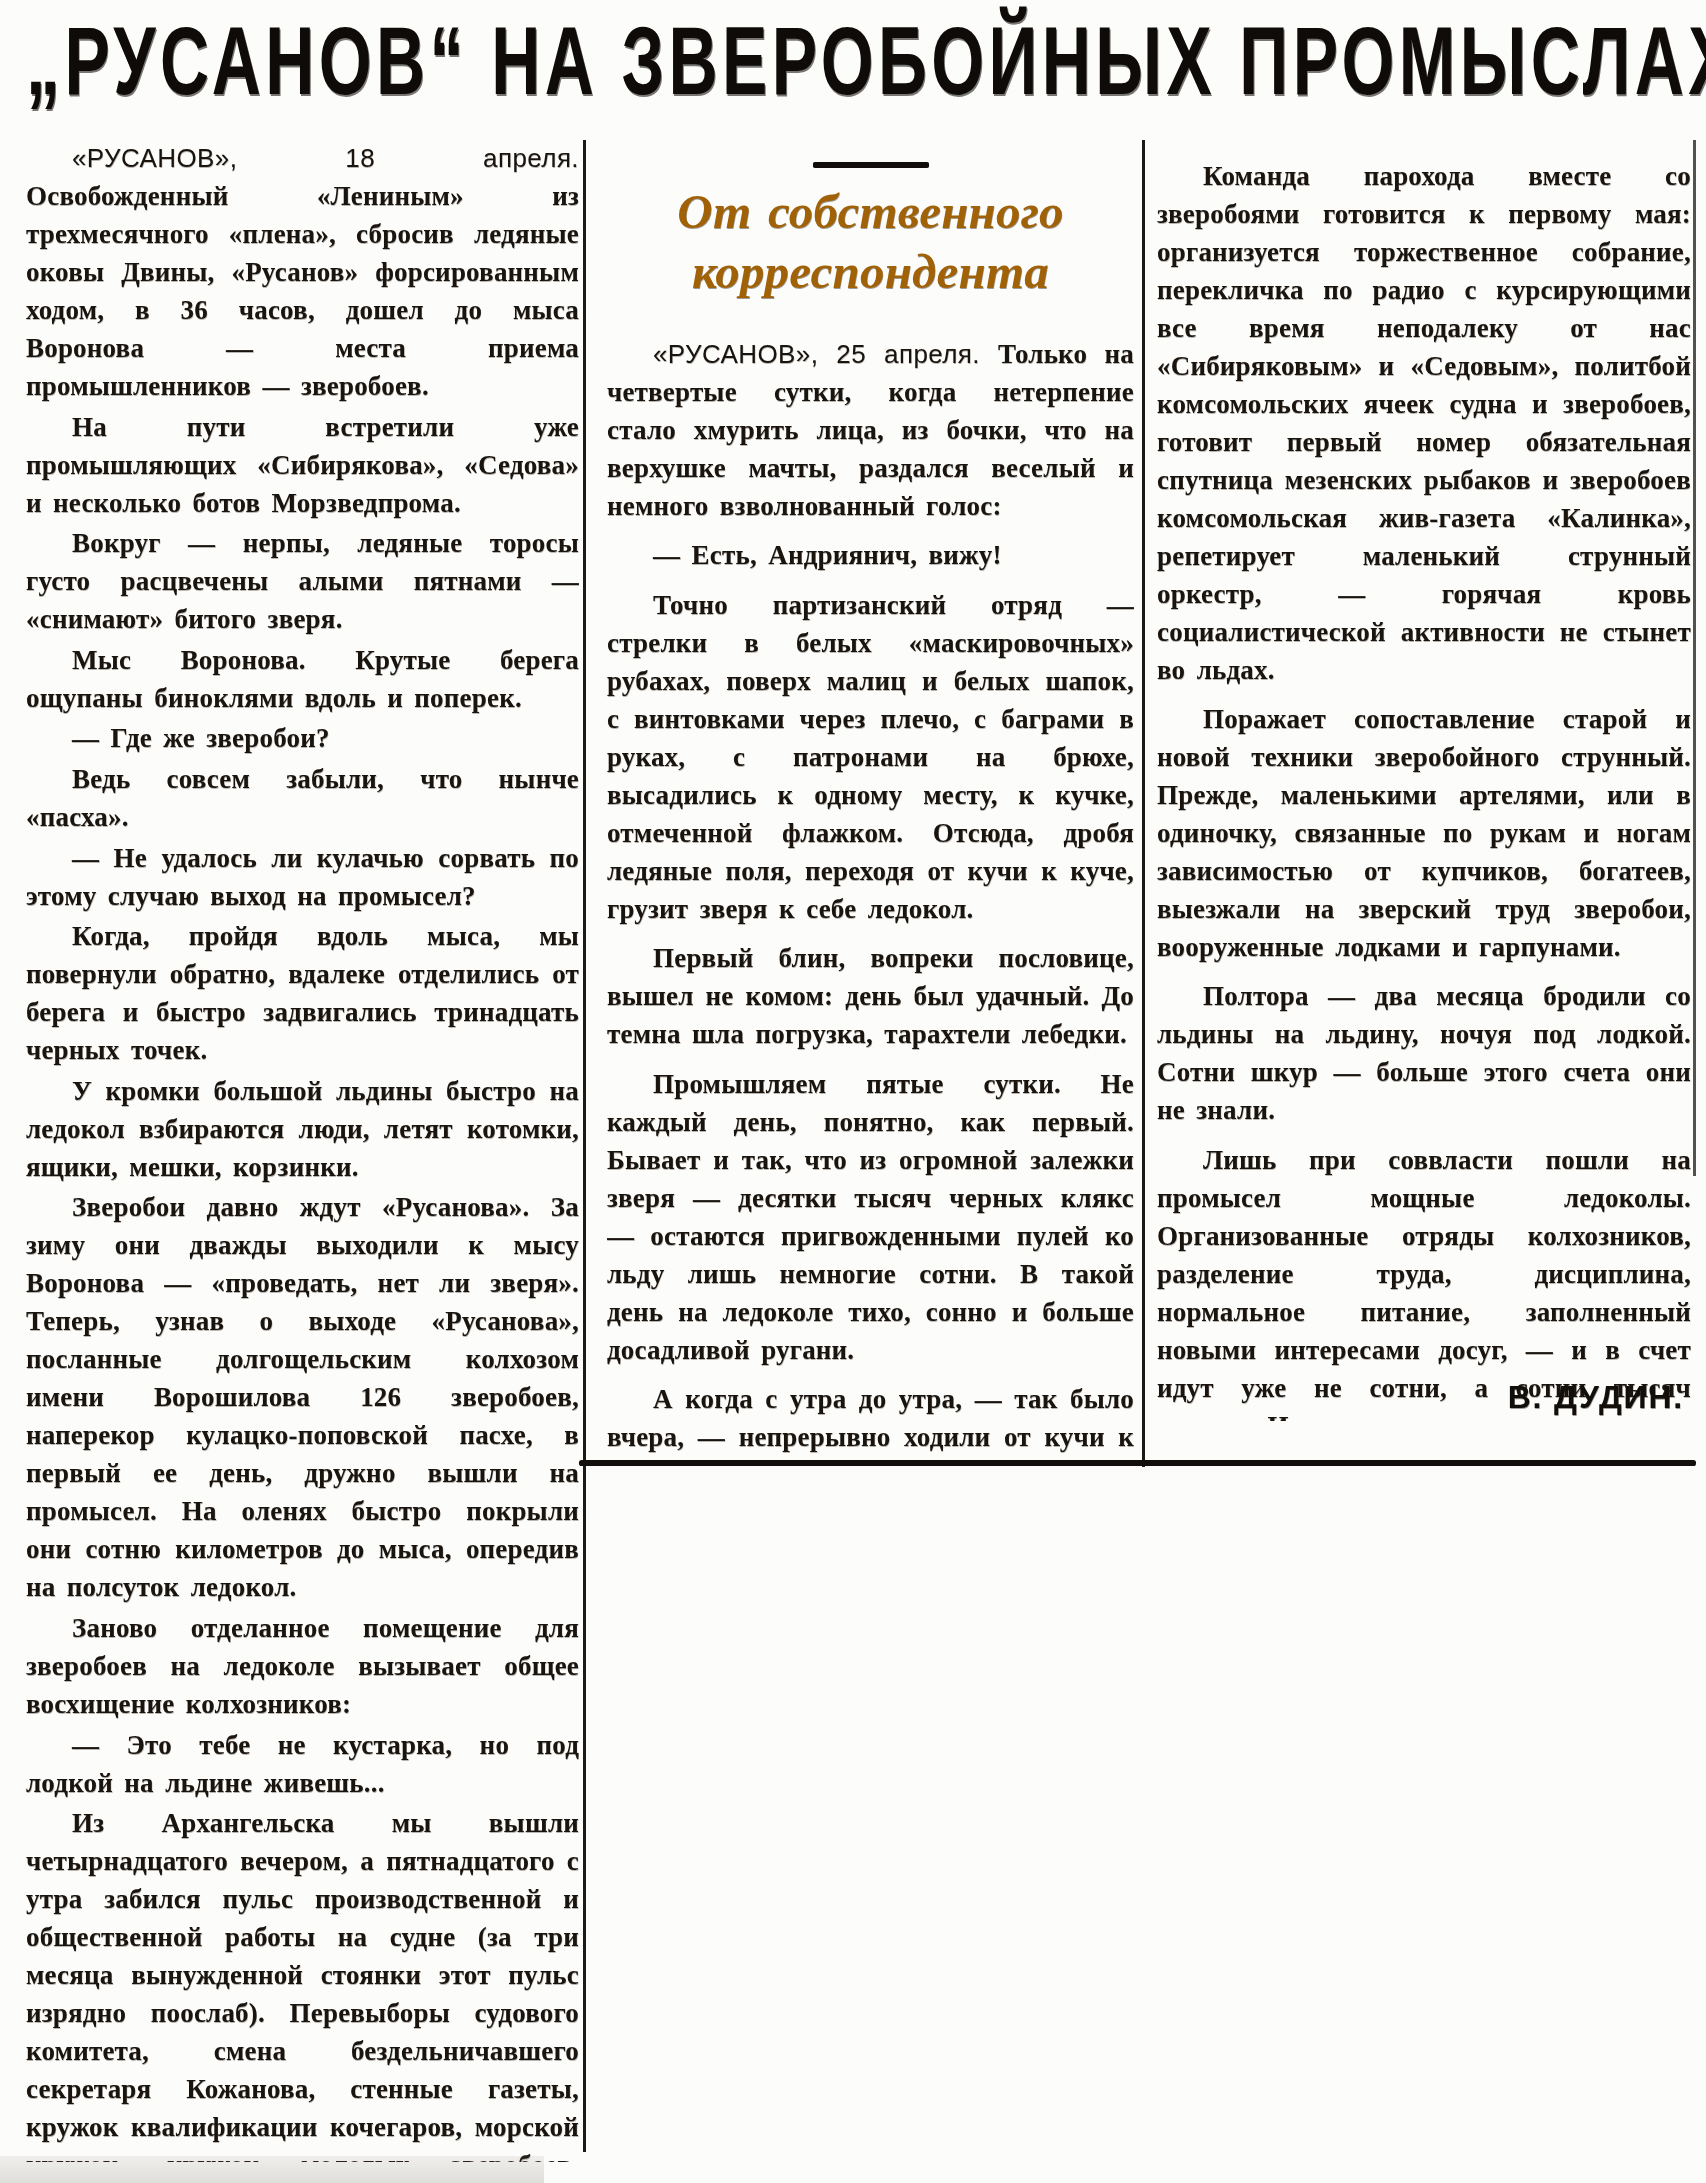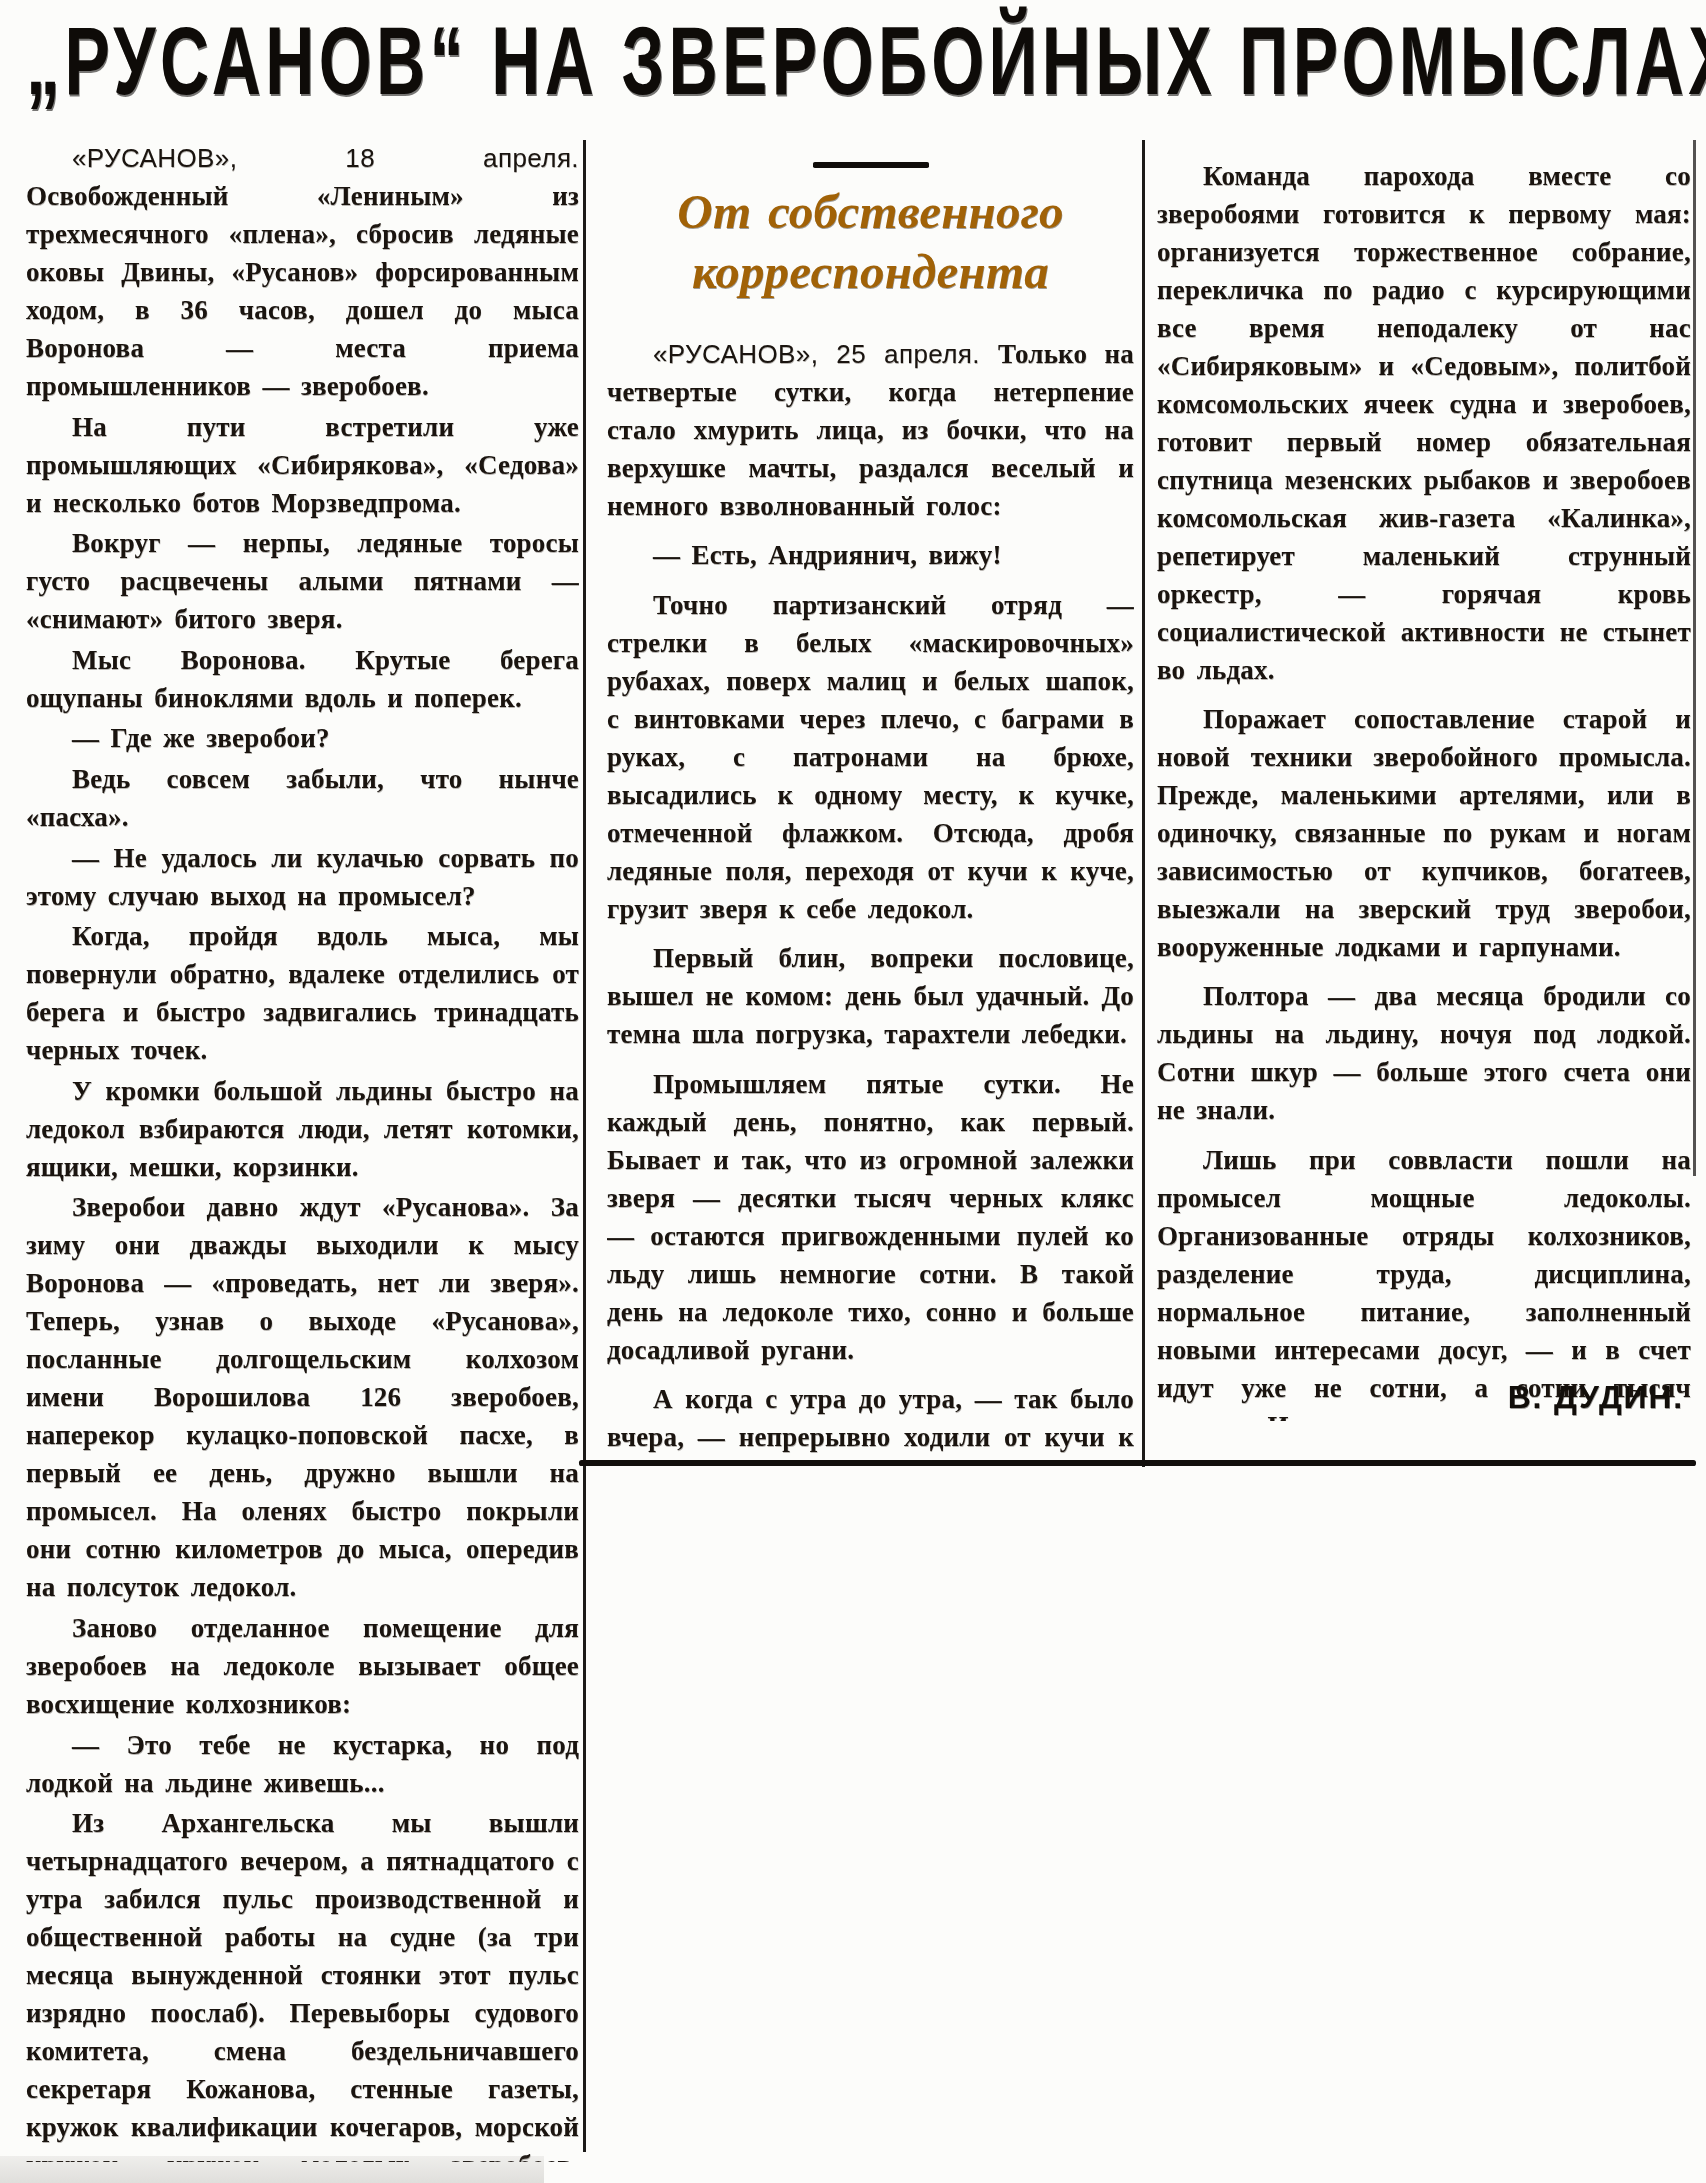--- a/index.html
+++ b/index.html
@@ -117,21 +117,21 @@
         <p class="para">— Есть, Андриянич, вижу!</p>
         <p class="para">Точно партизанский отряд — стрелки в белых «маскировочных» рубахах, поверх малиц и белых шапок, с винтовками через плечо, с баграми в руках, с патронами на брюхе, высадились к одному месту, к кучке, отмеченной флажком. Отсюда, дробя ледяные поля, переходя от кучи к куче, грузит зверя к себе ледокол.</p>
         <p class="para">Первый блин, вопреки пословице, вышел не комом: день был удачный. До темна шла погрузка, тарахтели лебедки.</p>
         <p class="para">Промышляем пятые сутки. Не каждый день, понятно, как первый. Бывает и так, что из огромной залежки зверя — десятки тысяч черных клякс — остаются пригвожденными пулей ко льду лишь немногие сотни. В такой день на ледоколе тихо, сонно и больше досадливой ругани.</p>
         <p class="para">А когда с утра до утра, — так было вчера, — непрерывно ходили от кучи к куче и все-таки за сутки всего не убрали, когда палубу заливает тяжелый студень в синих пятнышках шкур с толстой в два дюйма розоватой подкладкой сала, когда заметно стала садиться носовая часть от заполняющего трюма зверя, — в такой день на судне весело, празднично.</p>
       </div>
   </div>
 
   <div class="col" id="col-right">
       <p class="para">Команда парохода вместе со зверобоями готовится к первому мая: организуется торжественное собрание, перекличка по радио с курсирующими все время неподалеку от нас «Сибиряковым» и «Седовым», политбой комсомольских ячеек судна и зверобоев, готовит первый номер обязательная спутница мезенских рыбаков и зверобоев комсомольская жив-газета «Калинка», репетирует маленький струнный оркестр, — горячая кровь социалистической активности не стынет во льдах.</p>
-      <p class="para">Поражает сопоставление старой и новой техники зверобойного промысла. Прежде, маленькими артелями, или в одиночку, связанные по рукам и ногам зависимостью от купчиков, богатеев, выезжали на зверский труд зверобои, вооруженные лодками и гарпунами.</p>
+      <p class="para">Поражает сопоставление старой и новой техники зверобойного струнный. Прежде, маленькими артелями, или в одиночку, связанные по рукам и ногам зависимостью от купчиков, богатеев, выезжали на зверский труд зверобои, вооруженные лодками и гарпунами.</p>
       <p class="para">Полтора — два месяца бродили со льдины на льдину, ночуя под лодкой. Сотни шкур — больше этого счета они не знали.</p>
       <p class="para">Лишь при соввласти пошли на промысел мощные ледоколы. Организованные отряды колхозников, разделение труда, дисциплина, нормальное питание, заполненный новыми интересами досуг, — и в счет идут уже не сотни, а сотни тысяч тюленя. И никого уже не удивляет, когда капитан ледокола через трубку разговаривает с самолетом «Сталь 2», реющим высоко над морем, и по радиотелефону, направляющему «Сибирякова» и «Седова» к многотысячным черным залежкам.</p>
     </div>
 
   <div class="signature">В. ДУДИН.</div>
 
   <div class="scan-shade"></div>
 </div>
 
 

